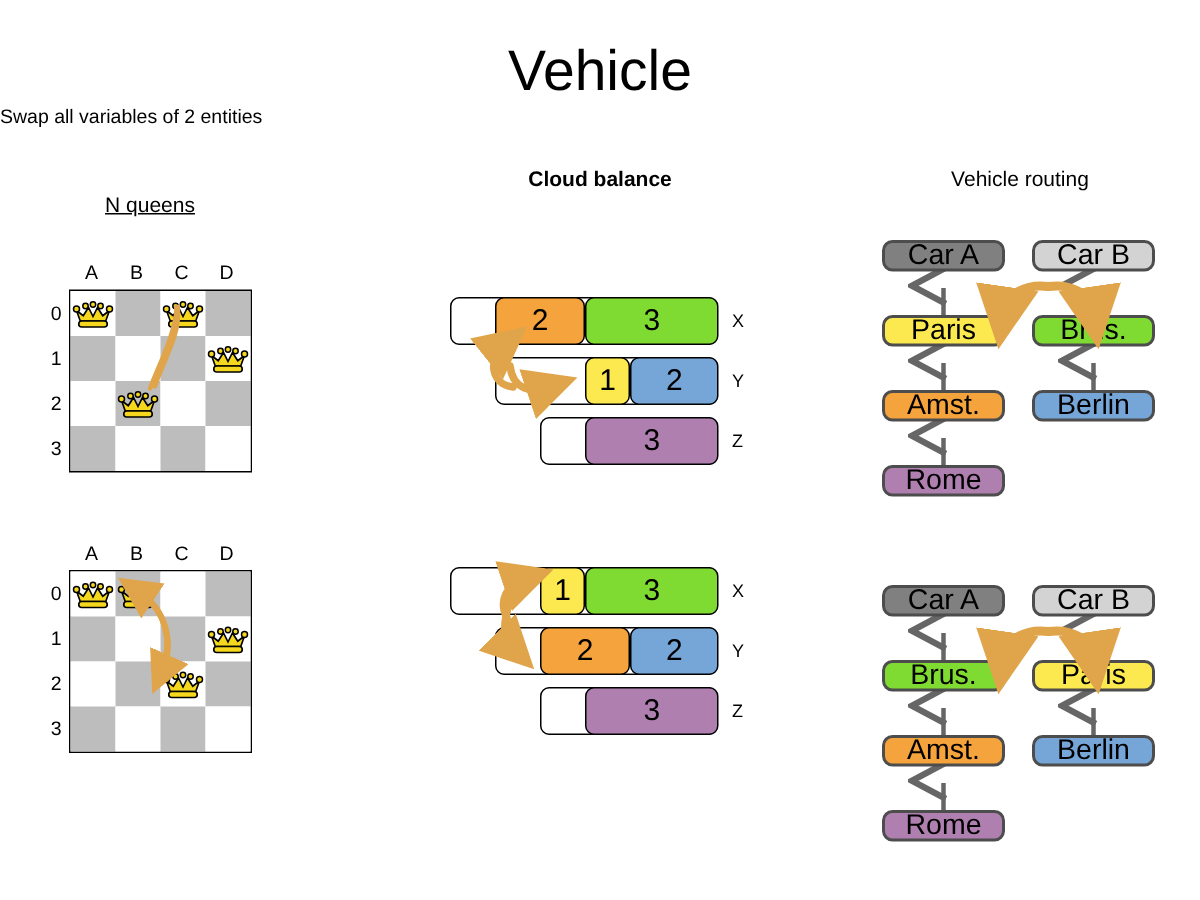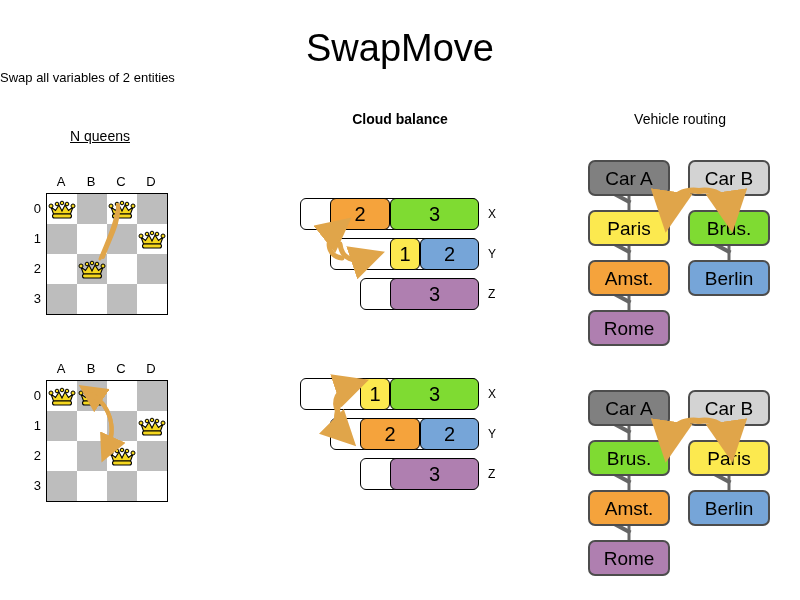--- a/index.html
+++ b/index.html
@@ -38,30 +38,30 @@
 
   
   .cbar{position:absolute;height:32px;border:1px solid #000;border-radius:6px;
         background:#fff;box-sizing:border-box;}
   .cseg{position:absolute;top:-1px;height:32px;border:1px solid #000;border-radius:6px;
         box-sizing:border-box;display:flex;align-items:center;justify-content:center;
         font-size:20px;line-height:20px;color:#000;}
   .crowlabel{position:absolute;font-size:12px;line-height:14px;}
 
   
-  .vbox{position:absolute;width:82px;height:36px;border:2px solid #4d4d4d;border-radius:7px;
+  .vbox{position:absolute;width:82px;height:21px;border:2px solid #4d4d4d;border-radius:7px;
         box-sizing:border-box;display:flex;align-items:center;justify-content:center;
         font-size:19px;line-height:19px;color:#000;}
 
   svg{overflow:visible;}
 </style>
 </head>
 <body>
 
-<div class="abs" id="page-title">SwapMove</div>
+<div class="abs" id="page-title">Vehicle</div>
 <div class="abs" id="page-subtitle">Swap all variables of 2 entities</div>
 
 <div class="abs section-title" id="title-queens">N queens</div>
 <div class="abs section-title" id="title-cloud">Cloud balance</div>
 <div class="abs section-title" id="title-vehicle">
   <div>Vehicle routing</div>
 </div>
 
 <div class="abs" style="left:46px;top:193px;">
 

